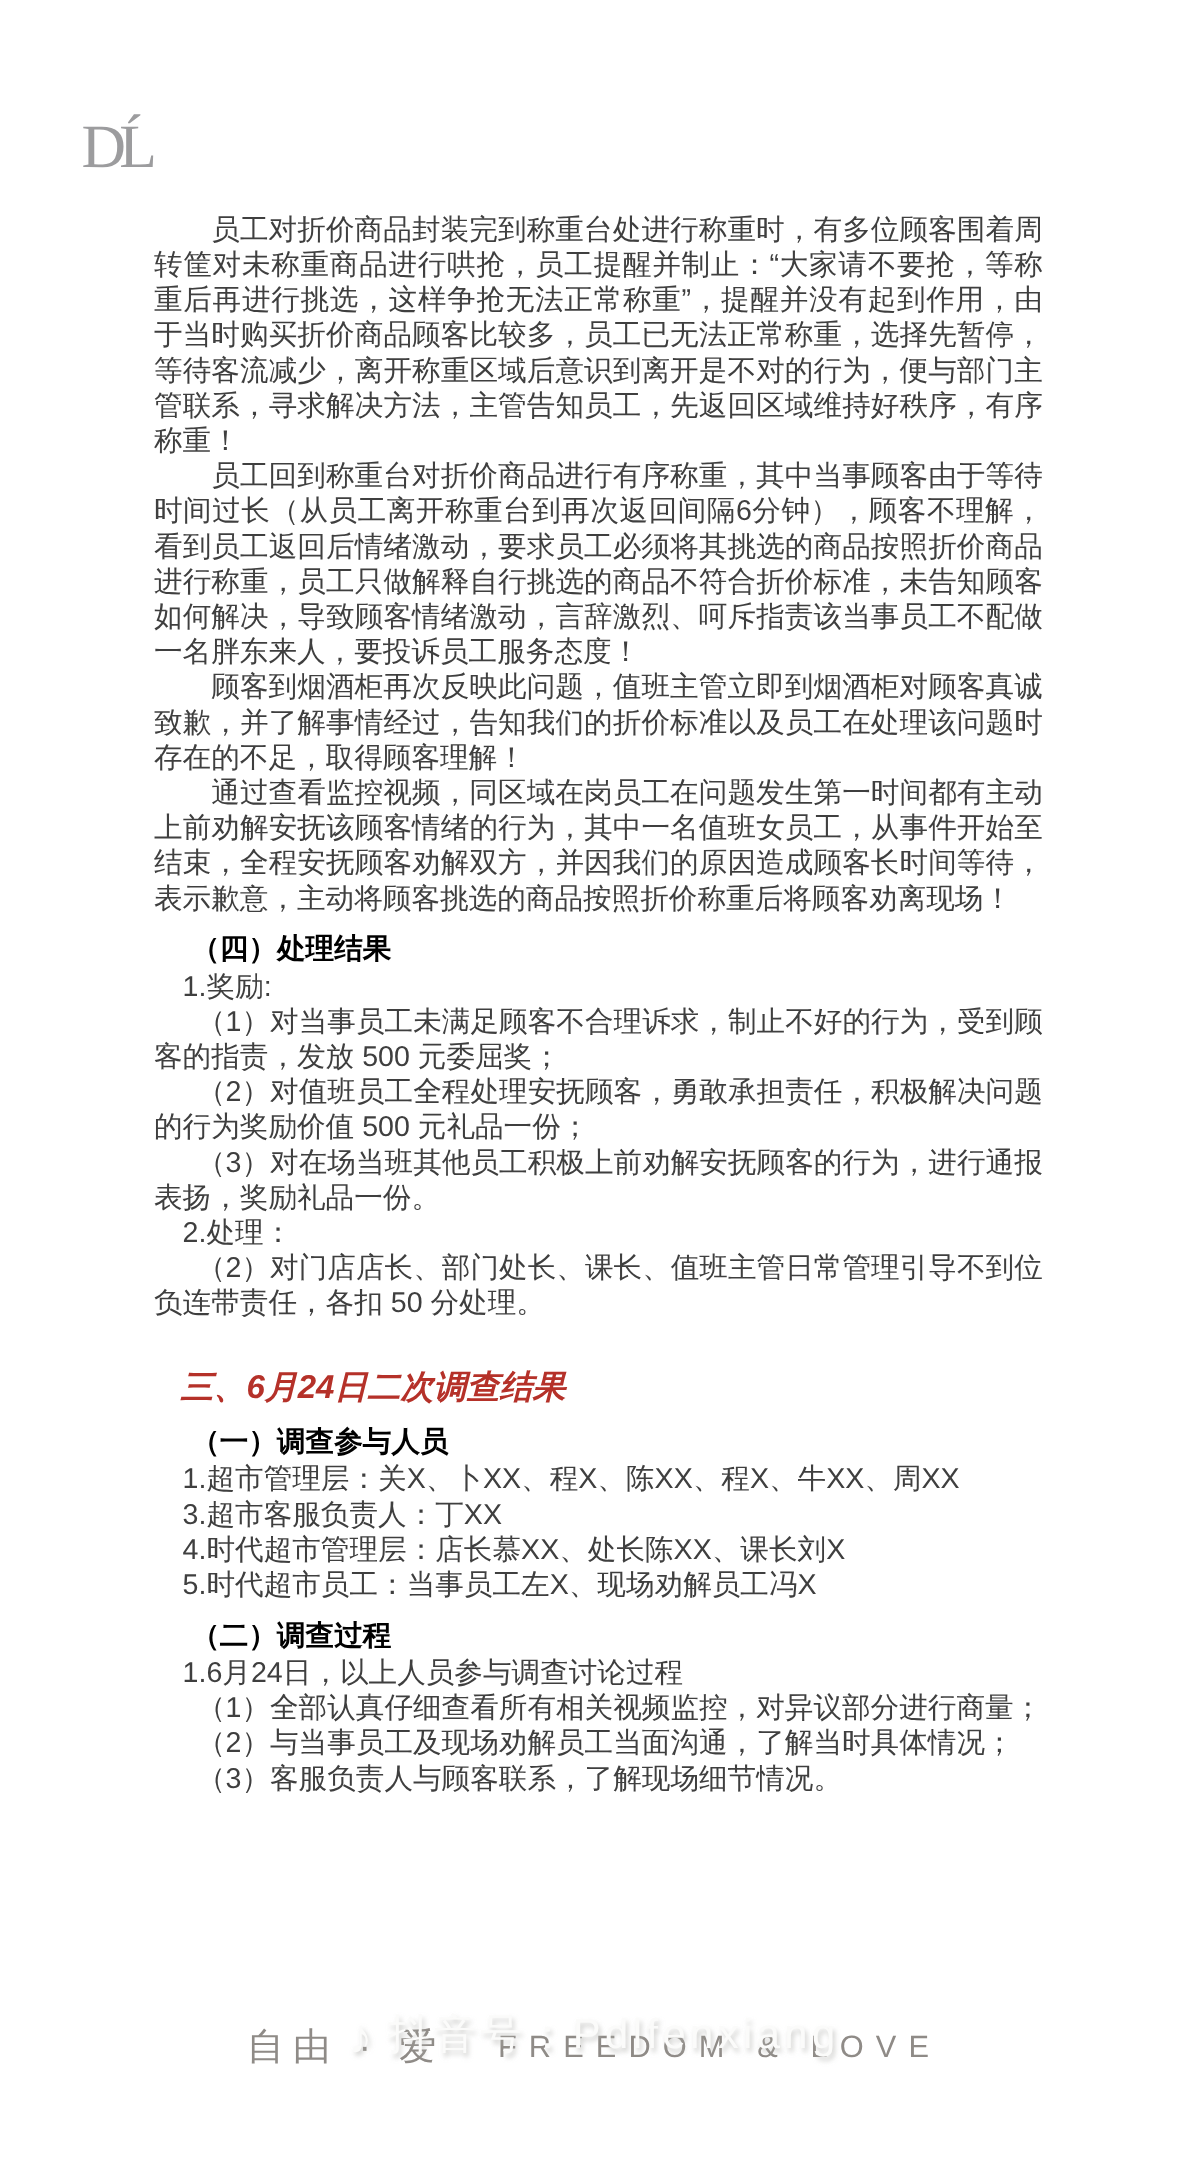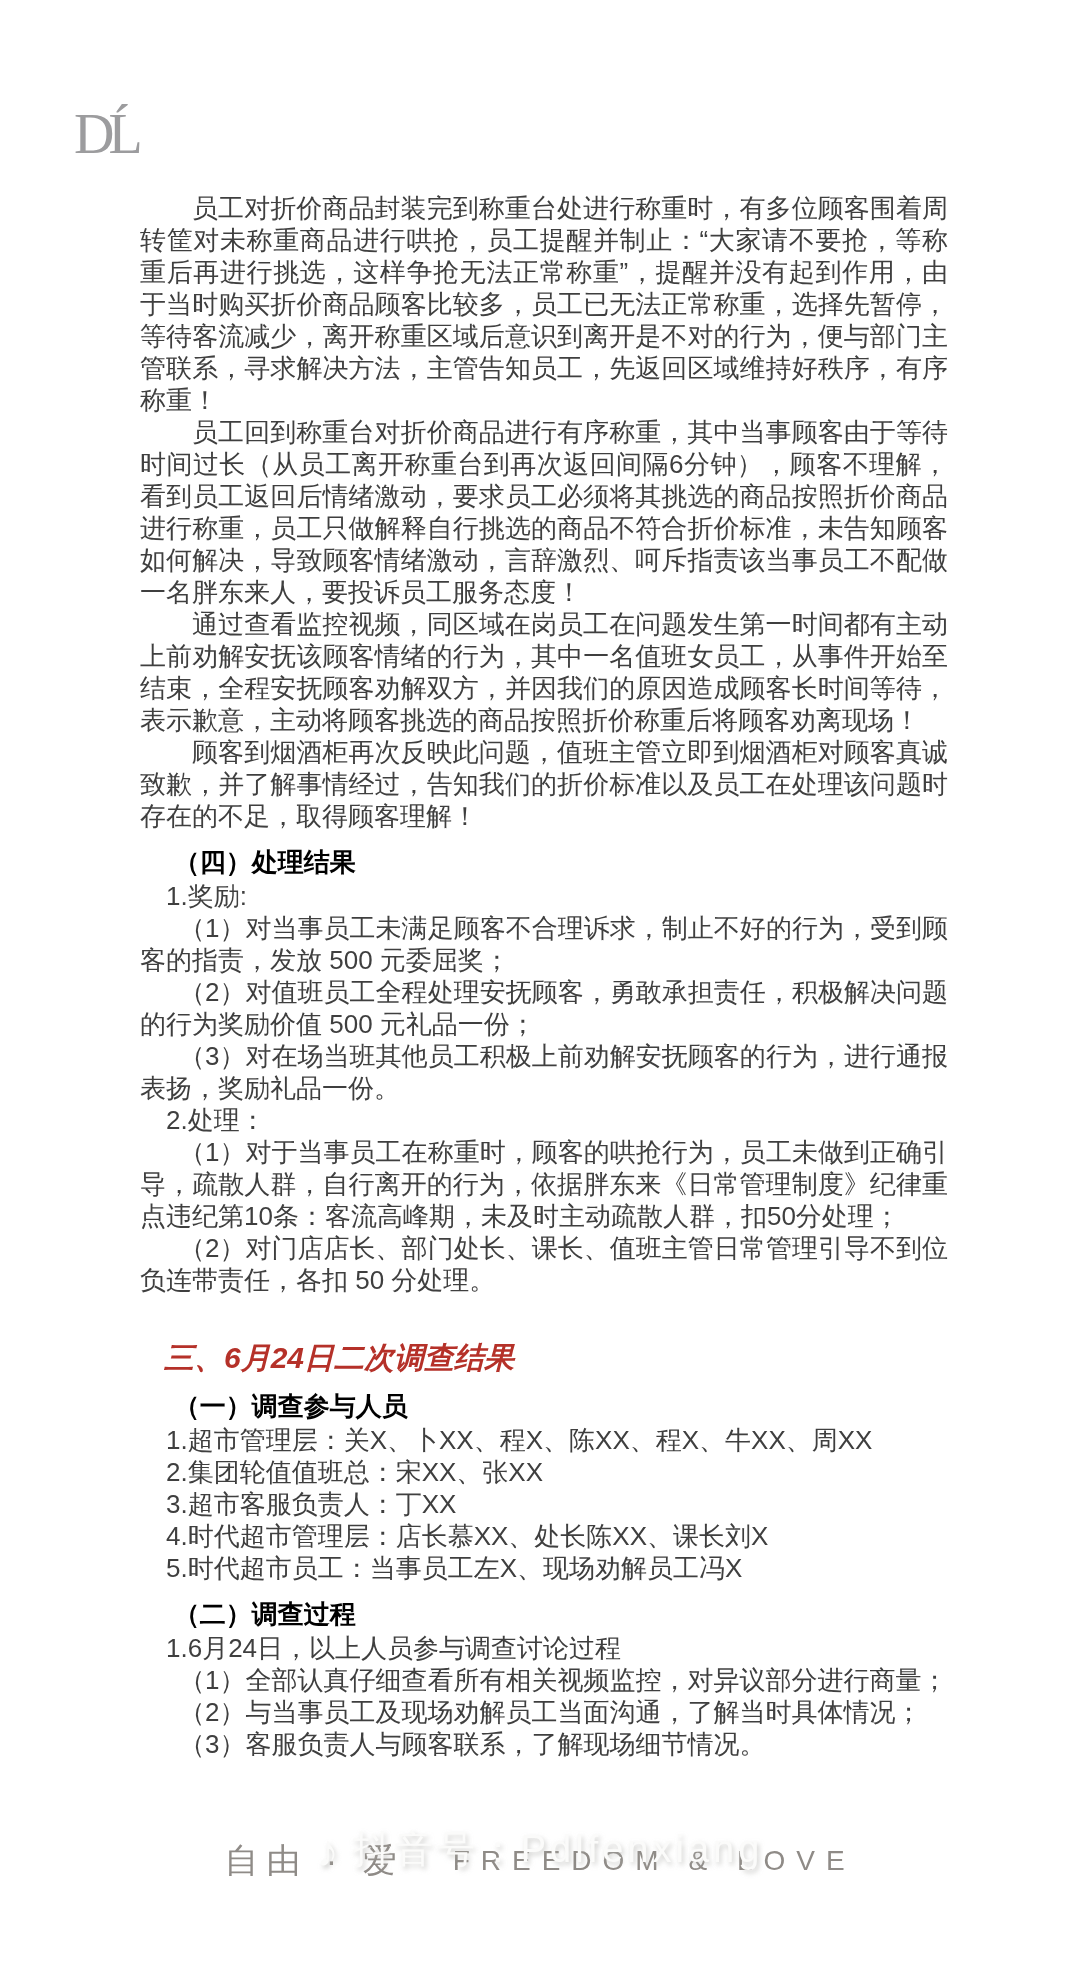--- a/index.html
+++ b/index.html
@@ -100,37 +100,35 @@
 </head>
 <body>
 
 <div class="page">
 
   <div class="logo">DĹ</div>
 
   <div class="content">
     <p class="para">员工对折价商品封装完到称重台处进行称重时，有多位顾客围着周转筐对未称重商品进行哄抢，员工提醒并制止：“大家请不要抢，等称重后再进行挑选，这样争抢无法正常称重”，提醒并没有起到作用，由于当时购买折价商品顾客比较多，员工已无法正常称重，选择先暂停，等待客流减少，离开称重区域后意识到离开是不对的行为，便与部门主管联系，寻求解决方法，主管告知员工，先返回区域维持好秩序，有序称重！</p>
     <p class="para">员工回到称重台对折价商品进行有序称重，其中当事顾客由于等待时间过长（从员工离开称重台到再次返回间隔6分钟），顾客不理解，看到员工返回后情绪激动，要求员工必须将其挑选的商品按照折价商品进行称重，员工只做解释自行挑选的商品不符合折价标准，未告知顾客如何解决，导致顾客情绪激动，言辞激烈、呵斥指责该当事员工不配做一名胖东来人，要投诉员工服务态度！</p>
+    <p class="para">顾客到烟酒柜再次反映此问题，值班主管立即到烟酒柜对顾客真诚致歉，并了解事情经过，告知我们的折价标准以及员工在处理该问题时存在的不足，取得顾客理解！</p>
     <p class="para">通过查看监控视频，同区域在岗员工在问题发生第一时间都有主动上前劝解安抚该顾客情绪的行为，其中一名值班女员工，从事件开始至结束，全程安抚顾客劝解双方，并因我们的原因造成顾客长时间等待，表示歉意，主动将顾客挑选的商品按照折价称重后将顾客劝离现场！</p>
-    <p class="para">顾客到烟酒柜再次反映此问题，值班主管立即到烟酒柜对顾客真诚致歉，并了解事情经过，告知我们的折价标准以及员工在处理该问题时存在的不足，取得顾客理解！</p>
 
     <p class="sub-heading">（四）处理结果</p>
     <p class="num-line">1.奖励:</p>
     <p class="item">（1）对当事员工未满足顾客不合理诉求，制止不好的行为，受到顾客的指责，发放 500 元委屈奖；</p>
     <p class="item">（2）对值班员工全程处理安抚顾客，勇敢承担责任，积极解决问题的行为奖励价值 500 元礼品一份；</p>
     <p class="item">（3）对在场当班其他员工积极上前劝解安抚顾客的行为，进行通报表扬，奖励礼品一份。</p>
     <p class="num-line">2.处理：</p>
-    <p class="item">（1）对于当事员工在称重时，顾客的哄抢行为，员工未做到正确引导，疏散人群，自行离开的行为，依据胖东来《日常管理制度》纪律重点违纪第10条：客流高峰期，未及时主动疏散人群，扣50分处理；</p>
     <p class="item">（2）对门店店长、部门处长、课长、值班主管日常管理引导不到位负连带责任，各扣 50 分处理。</p>
 
     <p class="red-heading" style="color:#b53129;">三、6月24日二次调查结果</p>
 
     <p class="sub-heading">（一）调查参与人员</p>
     <p class="num-line">1.超市管理层：关X、卜XX、程X、陈XX、程X、牛XX、周XX</p>
-    <p class="num-line">2.集团轮值值班总：宋XX、张XX</p>
     <p class="num-line">3.超市客服负责人：丁XX</p>
     <p class="num-line">4.时代超市管理层：店长慕XX、处长陈XX、课长刘X</p>
     <p class="num-line">5.时代超市员工：当事员工左X、现场劝解员工冯X</p>
 
     <p class="sub-heading">（二）调查过程</p>
     <p class="num-line">1.6月24日，以上人员参与调查讨论过程</p>
     <p class="item">（1）全部认真仔细查看所有相关视频监控，对异议部分进行商量；</p>
     <p class="item">（2）与当事员工及现场劝解员工当面沟通，了解当时具体情况；</p>
     <p class="item">（3）客服负责人与顾客联系，了解现场细节情况。</p>
   </div>

